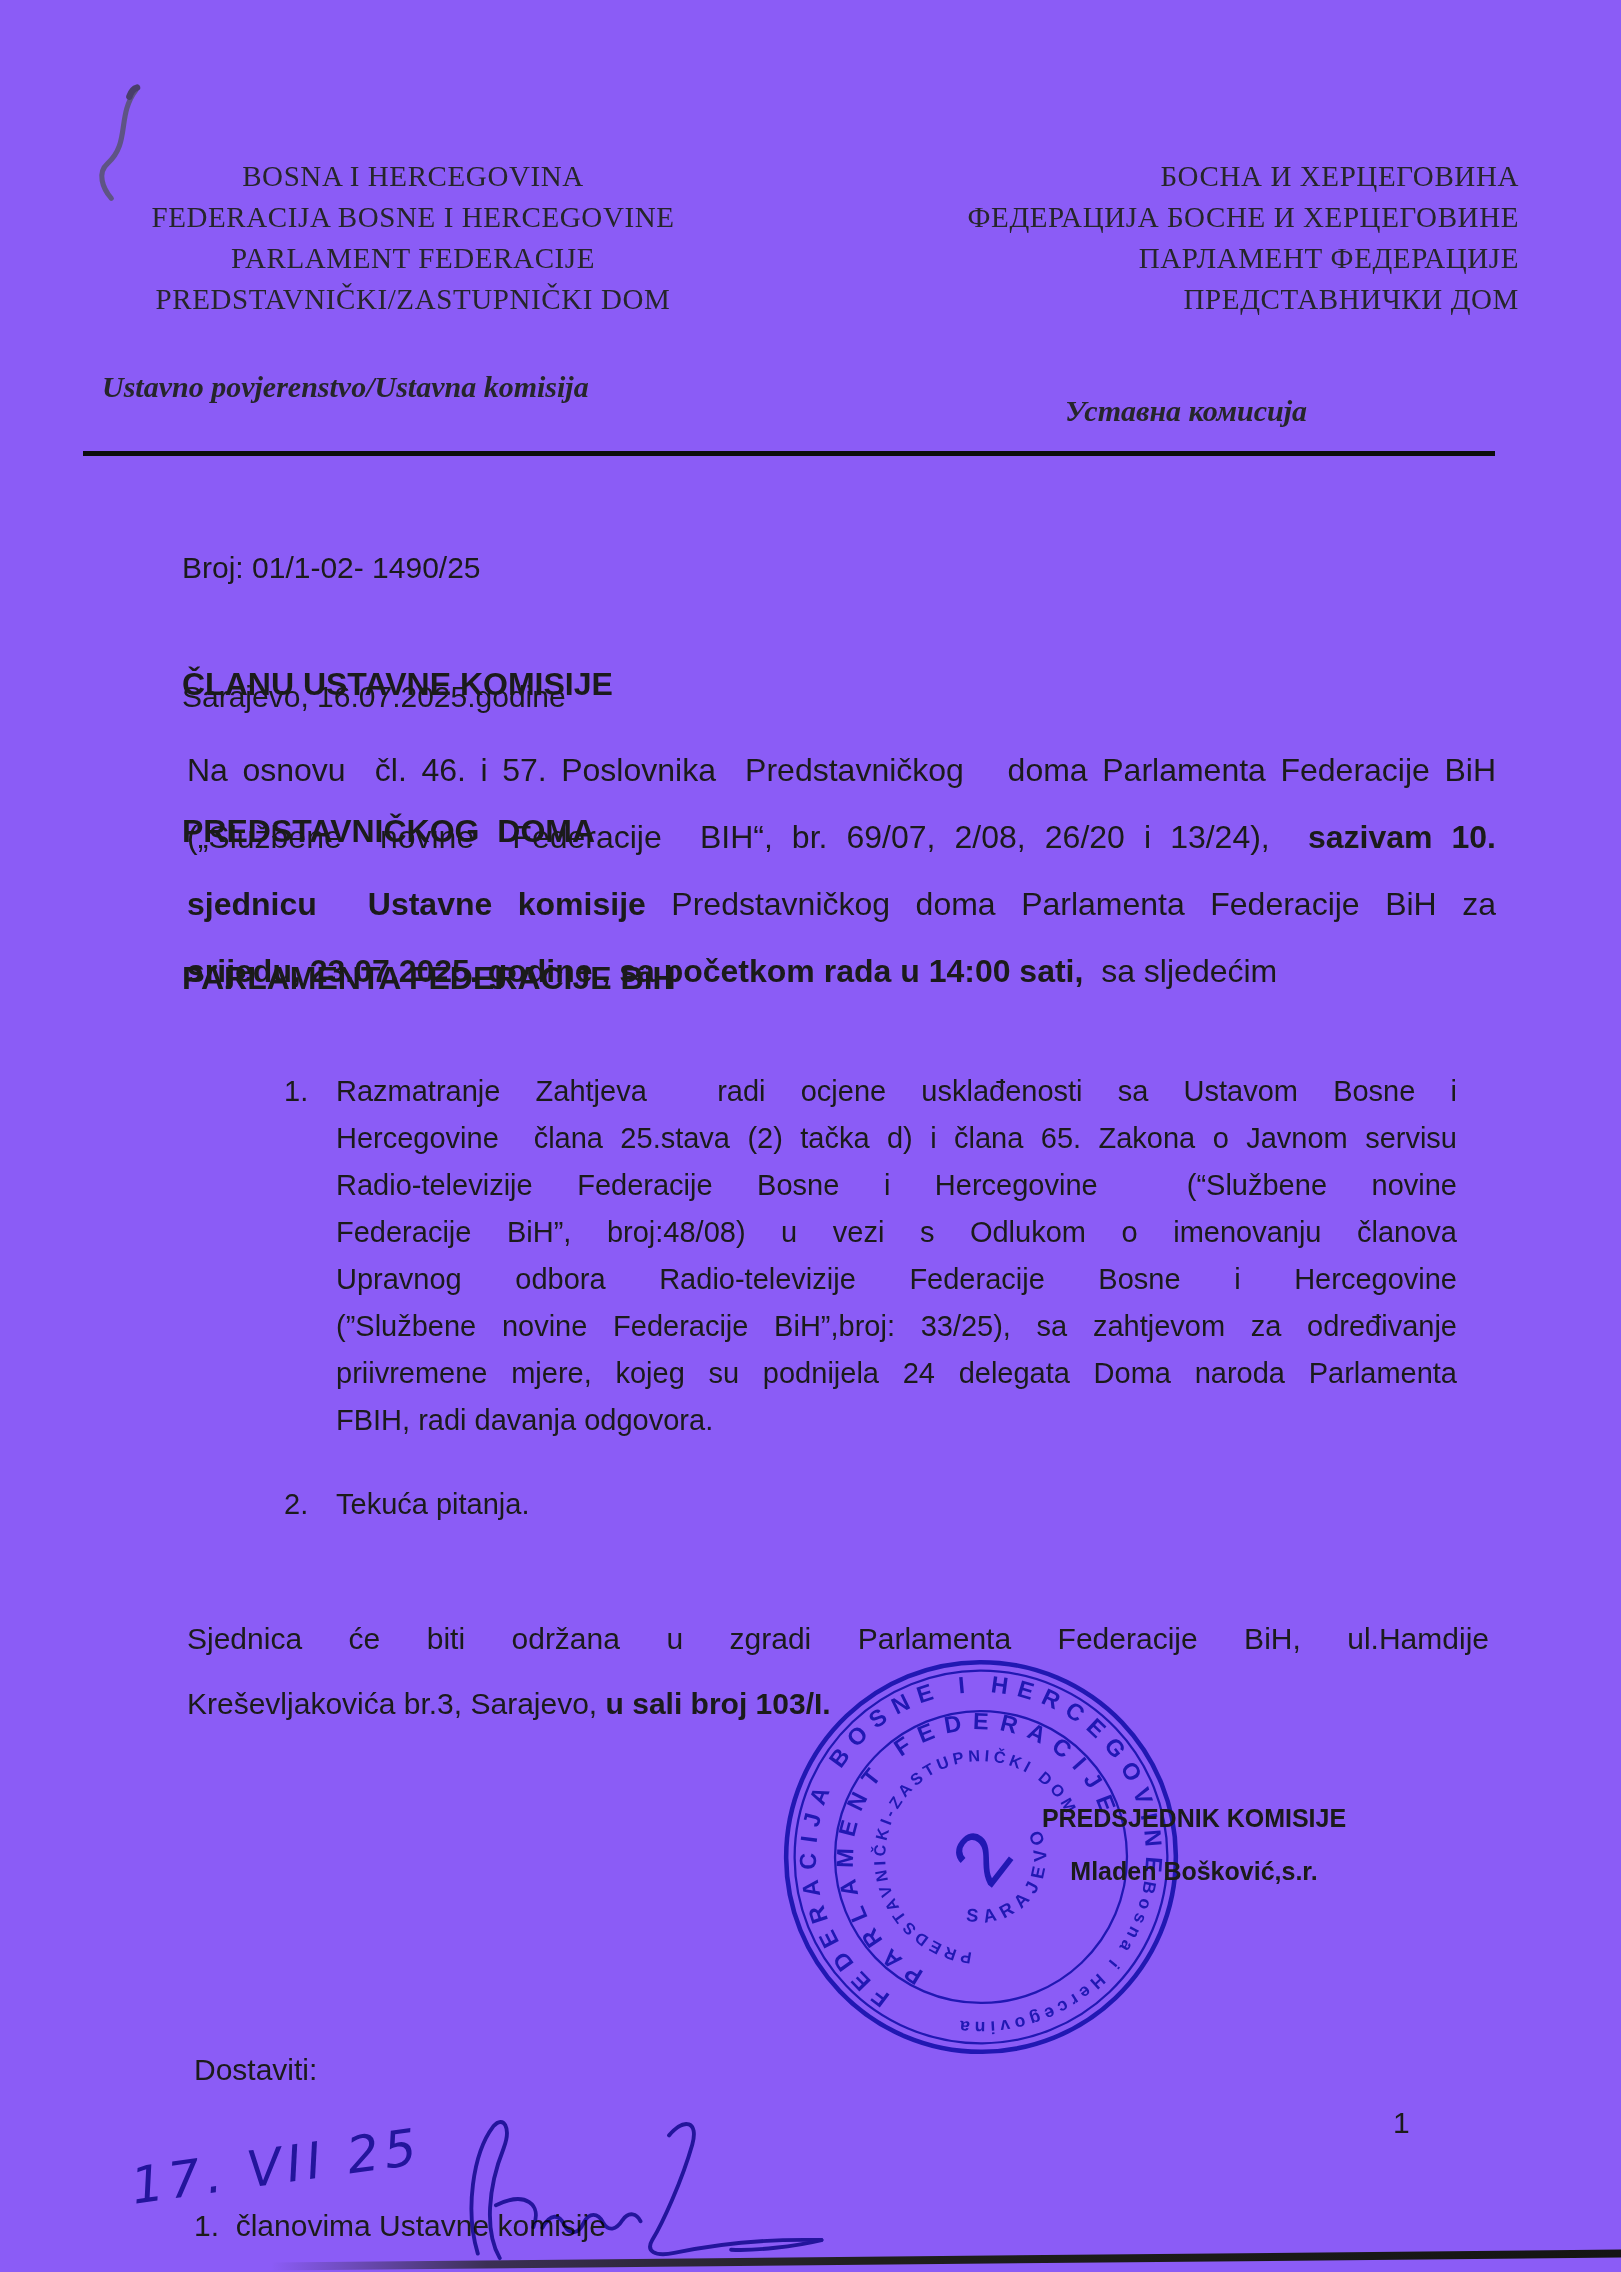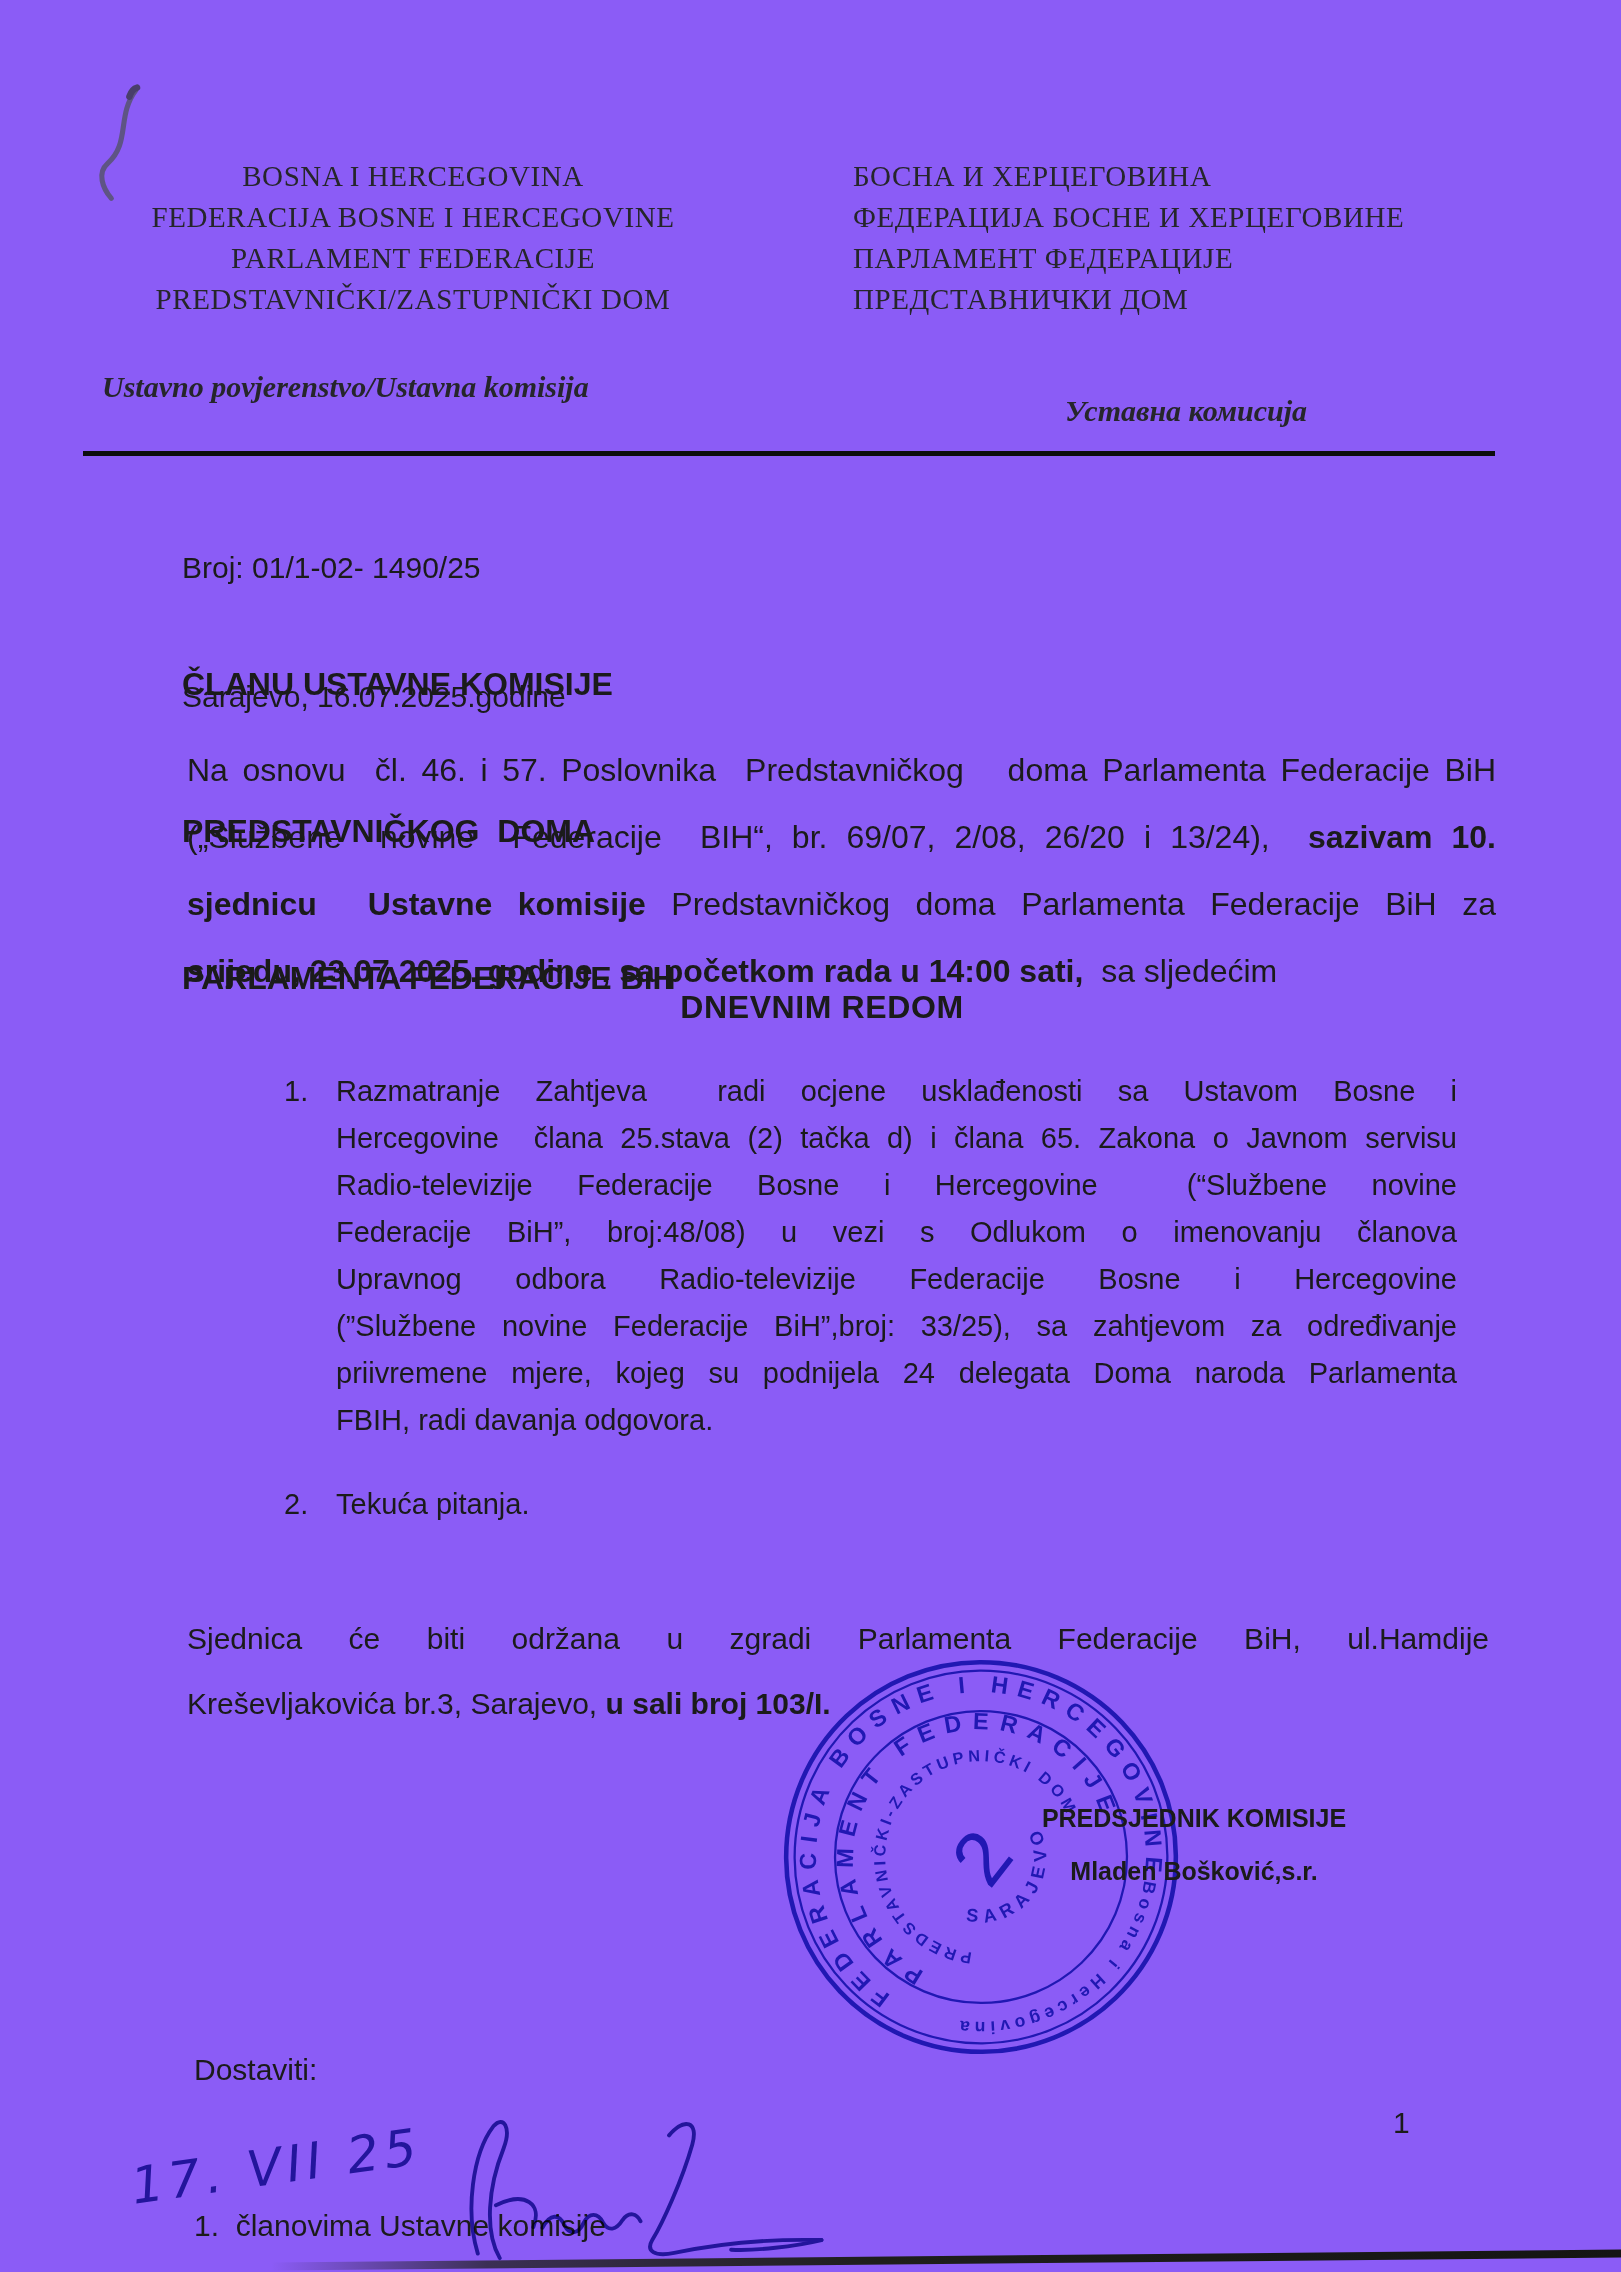--- a/index.html
+++ b/index.html
@@ -5,21 +5,21 @@
   html,body{margin:0;padding:0;background:#e9e9e6;}
   #page{
     position:relative; width:1621px; height:2273px;
     background:#8b5cf6;
     font-family:"Liberation Sans","DejaVu Sans",sans-serif;
     color:#1b1b1b; overflow:hidden;
   }
   
   .header-left{position:absolute; left:90px; top:156px; width:646px; text-align:center;
     font-family:"Liberation Serif","DejaVu Serif",serif; font-size:29px; line-height:41px; color:#26262b; letter-spacing:0.6px;}
-  .header-right{position:absolute; left:853px; top:156px; width:666px; text-align:left;
+  .header-right{position:absolute; left:853px; top:156px; width:666px; text-align:right;
     font-family:"Liberation Serif","DejaVu Serif",serif; font-size:29px; line-height:41px; color:#26262b; letter-spacing:0.6px;}
   .sub-left{position:absolute; left:102px; top:370px; width:646px;
     font-family:"Liberation Serif","DejaVu Serif",serif; font-style:italic; font-weight:bold; font-size:30px; color:#26262b;}
   .sub-right{position:absolute; left:853px; top:370px; width:666px; text-align:center;
     font-family:"Liberation Serif","DejaVu Serif",serif; font-style:italic; font-weight:bold; font-size:30px; color:#26262b;margin-top:24px;}
   .divider{position:absolute; left:83px; top:451px; width:1412px; height:4.5px; background:#0d0d0d;}
   
   .meta{position:absolute; left:182px; top:460px; font-size:30px; line-height:43px; white-space:pre-wrap;}
   .recipient{position:absolute; left:182px; top:562px; font-size:32px; font-weight:bold; line-height:49px; white-space:pre-wrap;}
   
@@ -98,21 +98,20 @@
     <div>PARLAMENTA FEDERACIJE BiH</div>
   </div>
 
   <div class="intro">
       <div class="jline"><span>Na osnovu  čl. 46. i 57. Poslovnika  Predstavničkog   doma Parlamenta Federacije BiH</span></div>
       <div class="jline"><span>(„Službene  novine  Federacije  BIH“, br. 69/07, 2/08, 26/20 i 13/24),  </span><span class="b">sazivam 10.</span></div>
       <div class="jline"><span class="b">sjednicu  Ustavne komisije </span><span>Predstavničkog doma Parlamenta Federacije BiH za</span></div>
       <div class="jline last"><span class="b">srijedu, 23.07.2025. godine , sa početkom rada u 14:00 sati,</span><span>  sa sljedećim</span></div>
     </div>
 
-  <div class="agenda-title">DNEVNIM REDOM</div>
   <div class="agenda">
     <div class="agenda-item">
       <span class="num">1.</span>
       <div class="agenda-lines">
           <div class="jline"><span>Razmatranje Zahtjeva  radi ocjene usklađenosti sa Ustavom Bosne i</span></div>
           <div class="jline"><span>Hercegovine  člana 25.stava (2) tačka d) i člana 65. Zakona o Javnom servisu</span></div>
           <div class="jline"><span>Radio-televizije Federacije Bosne i Hercegovine  (“Službene novine</span></div>
           <div class="jline"><span>Federacije BiH”, broj:48/08) u vezi s Odlukom o imenovanju članova</span></div>
           <div class="jline"><span>Upravnog odbora Radio-televizije Federacije Bosne i Hercegovine</span></div>
           <div class="jline"><span>(”Službene novine Federacije BiH”,broj: 33/25), sa zahtjevom za određivanje</span></div>

